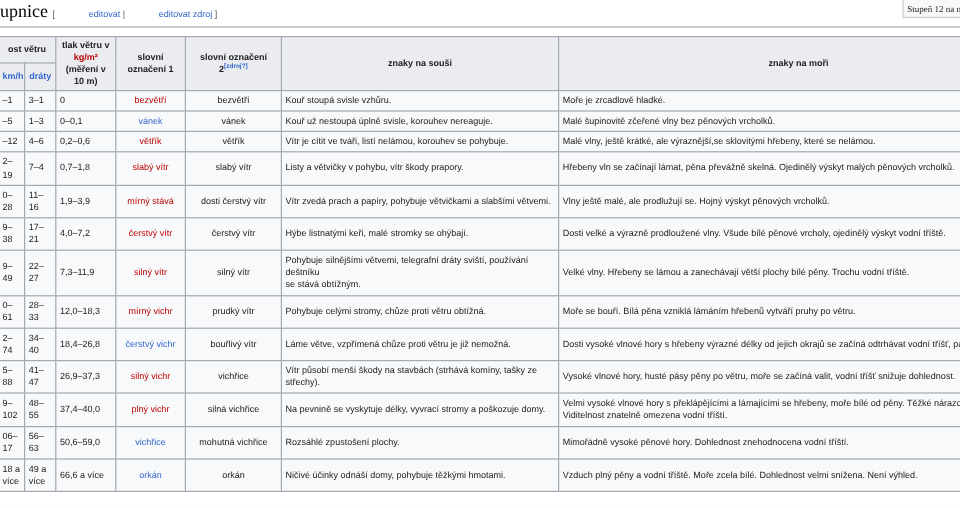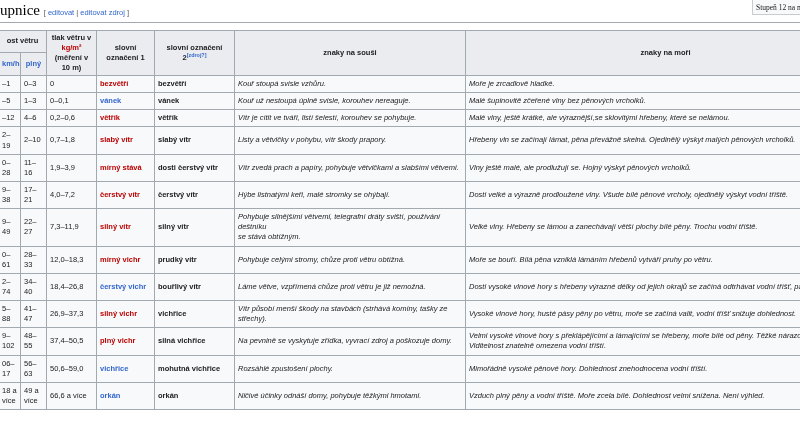--- a/index.html
+++ b/index.html
@@ -9,21 +9,21 @@
     background: #ffffff; color: #202122;
     font-family: "Liberation Sans", sans-serif;
   }
   .heading {
     font-family: "Liberation Serif", serif; font-weight: normal;
     font-size: 15px; color: #000;
     border-bottom: 1px solid #a2a9b1;
     margin: 0; padding: 2px 0 3px 0; line-height: 1.1;
   }
   .editsection { font-family: "Liberation Sans", sans-serif; font-size: 7.5px; color: #54595d; }
-  .editsection a { color: #3366cc; text-decoration: none; cursor: pointer; }
+  .editsection a { color: #3366cc; text-decoration: none; cursor: pointer; margin-left: 26px; }
   a.bluelink { color: #3366cc; text-decoration: none; cursor: pointer; }
   a.redlink { color: #ba0000; text-decoration: none; cursor: pointer; }
 
   .thumb-caption {
     position: absolute; top: -11px; left: 752px; width: 120px; height: 26px;
     background: #f8f9fa; border: 1px solid #c8ccd1;
     font-size: 7.5px; color: #202122;
     display: flex; align-items: flex-end; padding: 2px 3px;
     white-space: nowrap; overflow: hidden; z-index: 5;
   }
@@ -35,22 +35,22 @@
     margin: 7px 0 0 -2px; width: 867px;
   }
   .wikitable th {
     background: #eaecf0; border: 1px solid #a2a9b1;
     padding: 2px 3px; text-align: center; font-weight: bold; vertical-align: middle;
   }
   .wikitable td {
     border: 1px solid #a2a9b1; padding: 3px 3px; vertical-align: middle;
     overflow: hidden;
   }
-  .wikitable td.c-ozn1, .wikitable td.c-ozn2 { font-weight: bold; }
-  .wikitable td.c-sousi, .wikitable td.c-mori { white-space: pre-line; font-style: italic; }
+  .wikitable td.c-ozn1, .wikitable td.c-ozn2 { font-weight: normal; text-align: center; }
+  .wikitable td.c-sousi, .wikitable td.c-mori { white-space: pre-line; }
   .wikitable sup { font-size: 0.72em; vertical-align: super; line-height: 0; }
   .sec2-wrap { margin-top: 10px; }
 </style>
 </head>
 <body>
 
 <div>
 
   <h2 class="heading">
     <span>upnice</span>
@@ -78,27 +78,27 @@
       <tr>
         <th colspan="2">ost větru</th>
         <th rowspan="2"><span>tlak větru v </span><a class="redlink">kg/m²</a><span> (měření v 10 m)</span></th>
         <th rowspan="2">slovní označení 1</th>
         <th rowspan="2"><span>slovní označení 2</span><sup><a class="bluelink">[zdroj?]</a></sup></th>
         <th rowspan="2">znaky na souši</th>
         <th rowspan="2">znaky na moři</th>
       </tr>
       <tr>
         <th><a class="bluelink">km/h</a></th>
-        <th><a class="bluelink">plný</a></th>
+        <th><a class="bluelink">dráty</a></th>
       </tr>
     </thead>
     <tbody id="table-body">
         <tr>
           <td class="c-kmh">–1</td>
-          <td class="c-uzly">0–3</td>
+          <td class="c-uzly">3–1</td>
           <td class="c-tlak">0</td>
           <td class="c-ozn1"><a class="redlink">bezvětří</a></td>
           <td class="c-ozn2">bezvětří</td>
           <td class="c-sousi">Kouř stoupá svisle vzhůru.</td>
           <td class="c-mori">Moře je zrcadlově hladké.</td>
         </tr>
         <tr>
           <td class="c-kmh">–5</td>
           <td class="c-uzly">1–3</td>
           <td class="c-tlak">0–0,1</td>
@@ -106,26 +106,26 @@
           <td class="c-ozn2">vánek</td>
           <td class="c-sousi">Kouř už nestoupá úplně svisle, korouhev nereaguje.</td>
           <td class="c-mori">Malé šupinovitě zčeřené vlny bez pěnových vrcholků.</td>
         </tr>
         <tr>
           <td class="c-kmh">–12</td>
           <td class="c-uzly">4–6</td>
           <td class="c-tlak">0,2–0,6</td>
           <td class="c-ozn1"><a class="redlink">větřík</a></td>
           <td class="c-ozn2">větřík</td>
-          <td class="c-sousi">Vítr je cítit ve tváři, listí šelestí, korouhev se pohybuje.</td>
+          <td class="c-sousi">Vítr je cítit ve tváři, listí nelámou, korouhev se pohybuje.</td>
           <td class="c-mori">Malé vlny, ještě krátké, ale výraznější,se sklovitými hřebeny, které se nelámou.</td>
         </tr>
         <tr>
           <td class="c-kmh">2–19</td>
-          <td class="c-uzly">2–10</td>
+          <td class="c-uzly">7–4</td>
           <td class="c-tlak">0,7–1,8</td>
           <td class="c-ozn1"><a class="redlink">slabý vítr</a></td>
           <td class="c-ozn2">slabý vítr</td>
           <td class="c-sousi">Listy a větvičky v pohybu, vítr škody prapory.</td>
           <td class="c-mori">Hřebeny vln se začínají lámat, pěna převážně skelná. Ojedinělý výskyt malých pěnových vrcholků.</td>
         </tr>
         <tr>
           <td class="c-kmh">0–28</td>
           <td class="c-uzly">11–16</td>
           <td class="c-tlak">1,9–3,9</td>
@@ -177,24 +177,24 @@
           <td class="c-tlak">26,9–37,3</td>
           <td class="c-ozn1"><a class="redlink">silný vichr</a></td>
           <td class="c-ozn2">vichřice</td>
           <td class="c-sousi">Vítr působí menší škody na stavbách (strhává komíny, tašky ze
 střechy).</td>
           <td class="c-mori">Vysoké vlnové hory, husté pásy pěny po větru, moře se začíná valit, vodní tříšť snižuje dohlednost.</td>
         </tr>
         <tr>
           <td class="c-kmh">9–102</td>
           <td class="c-uzly">48–55</td>
-          <td class="c-tlak">37,4–50,5</td>
+          <td class="c-tlak">37,4–40,0</td>
           <td class="c-ozn1"><a class="redlink">plný vichr</a></td>
           <td class="c-ozn2">silná vichřice</td>
-          <td class="c-sousi">Na pevnině se vyskytuje zřídka, vyvrací zdroj a poškozuje domy.</td>
+          <td class="c-sousi">Na pevnině se vyskytuje délky, vyvrací stromy a poškozuje domy.</td>
           <td class="c-mori">Velmi vysoké vlnové hory s překlápějícími a lámajícími se hřebeny, moře bílé od pěny. Těžké nárazovité
 Viditelnost znatelně omezena vodní tříští.</td>
         </tr>
         <tr>
           <td class="c-kmh">06– 17</td>
           <td class="c-uzly">56–63</td>
           <td class="c-tlak">50,6–59,0</td>
           <td class="c-ozn1"><a class="bluelink">vichřice</a></td>
           <td class="c-ozn2">mohutná vichřice</td>
           <td class="c-sousi">Rozsáhlé zpustošení plochy.</td>

